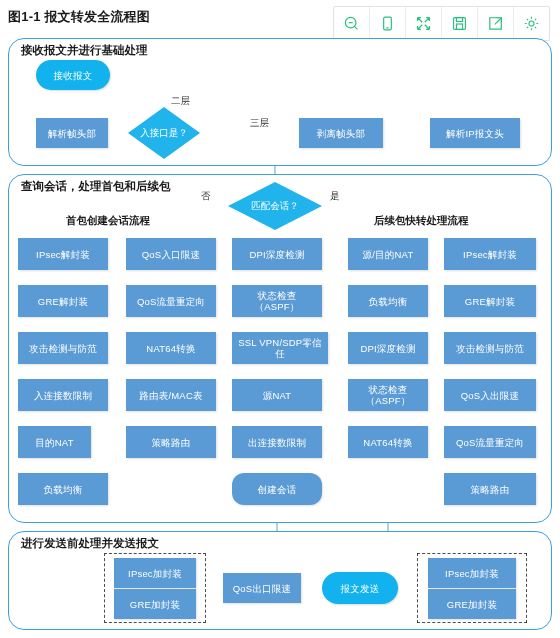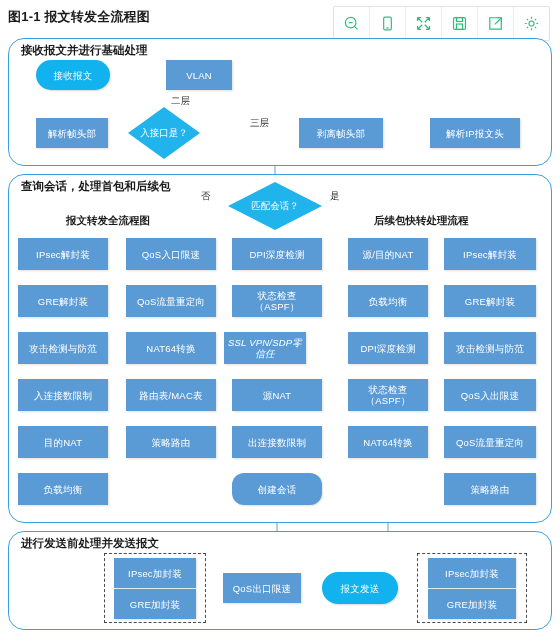--- a/index.html
+++ b/index.html
@@ -218,58 +218,57 @@
   <div class="section-title" style="left:18px;top:43px;">接收报文并进行基础处理</div>
 
   <div class="node term" style="left:36px;top:60px;width:74px;height:30px;">接收报文</div>
   <div class="node proc" style="left:36px;top:118px;width:72px;height:30px;">解析帧头部</div>
 
   <div class="diamond" style="left:128px;top:107px;width:72px;height:52px;align-items:center;">
     <div class="dshape"></div>
     <div class="dlabel">入接口是？</div>
   </div>
 
-  <div class="node proc" style="left:166px;top:60px;width:66px;height:30px;">VLAN</div>
   <div class="node proc" style="left:299px;top:118px;width:84px;height:30px;">剥离帧头部</div>
   <div class="node proc" style="left:430px;top:118px;width:90px;height:30px;">解析IP报文头</div>
 
   <div class="edge-label" style="left:171px;top:95px;">二层</div>
   <div class="edge-label" style="left:250px;top:117px;">三层</div>
 
   <div class="section" style="left:8px;top:174px;width:544px;height:349px;"></div>
   <div class="section-title" style="left:18px;top:179px;">查询会话，处理首包和后续包</div>
 
   <div class="diamond" style="left:228px;top:182px;width:94px;height:48px;">
     <div class="dshape"></div>
     <div class="dlabel">匹配会话？</div>
   </div>
 
   <div class="edge-label" style="left:201px;top:190px;">否</div>
   <div class="edge-label" style="left:330px;top:190px;">是</div>
 
-  <div class="branch-label" style="left:66px;top:214px;">报文转发全流程图</div>
+  <div class="branch-label" style="left:66px;top:214px;">首包创建会话流程</div>
   <div class="branch-label" style="left:374px;top:214px;">后续包快转处理流程</div>
 
   <div class="node proc" style="left:18px;top:238px;width:90px;height:32px;">IPsec解封装</div>
   <div class="node proc" style="left:18px;top:285px;width:90px;height:32px;">GRE解封装</div>
   <div class="node proc" style="left:18px;top:332px;width:90px;height:32px;">攻击检测与防范</div>
   <div class="node proc" style="left:18px;top:379px;width:90px;height:32px;">入连接数限制</div>
-  <div class="node proc" style="left:18px;top:426px;width:90px;height:32px;">目的NAT</div>
+  <div class="node proc" style="left:18px;top:426px;width:73px;height:32px;">目的NAT</div>
   <div class="node proc" style="left:18px;top:473px;width:90px;height:32px;">负载均衡</div>
 
   <div class="node proc" style="left:126px;top:238px;width:90px;height:32px;">QoS入口限速</div>
   <div class="node proc" style="left:126px;top:285px;width:90px;height:32px;">QoS流量重定向</div>
   <div class="node proc" style="left:126px;top:332px;width:90px;height:32px;">NAT64转换</div>
   <div class="node proc" style="left:126px;top:379px;width:90px;height:32px;">路由表/MAC表</div>
   <div class="node proc" style="left:126px;top:426px;width:90px;height:32px;">策略路由</div>
 
   <div class="node proc" style="left:232px;top:238px;width:90px;height:32px;">DPI深度检测</div>
   <div class="node proc" style="left:232px;top:285px;width:90px;height:32px;white-space:pre-line;">状态检查
 （ASPF）</div>
-  <div class="node proc" style="left:224px;top:332px;width:82px;height:32px;font-style:italic;">SSL VPN/SDP零信任</div>
+  <div class="node proc" style="left:232px;top:332px;width:96px;height:32px;">SSL VPN/SDP零信任</div>
   <div class="node proc" style="left:232px;top:379px;width:90px;height:32px;">源NAT</div>
   <div class="node proc" style="left:232px;top:426px;width:90px;height:32px;">出连接数限制</div>
   <div class="node proc" style="left:232px;top:473px;width:90px;height:32px;border-radius:12px;">创建会话</div>
 
   <div class="node proc" style="left:348px;top:238px;width:80px;height:32px;">源/目的NAT</div>
   <div class="node proc" style="left:348px;top:285px;width:80px;height:32px;">负载均衡</div>
   <div class="node proc" style="left:348px;top:332px;width:80px;height:32px;">DPI深度检测</div>
   <div class="node proc" style="left:348px;top:379px;width:80px;height:32px;white-space:pre-line;">状态检查
 （ASPF）</div>
   <div class="node proc" style="left:348px;top:426px;width:80px;height:32px;">NAT64转换</div>

